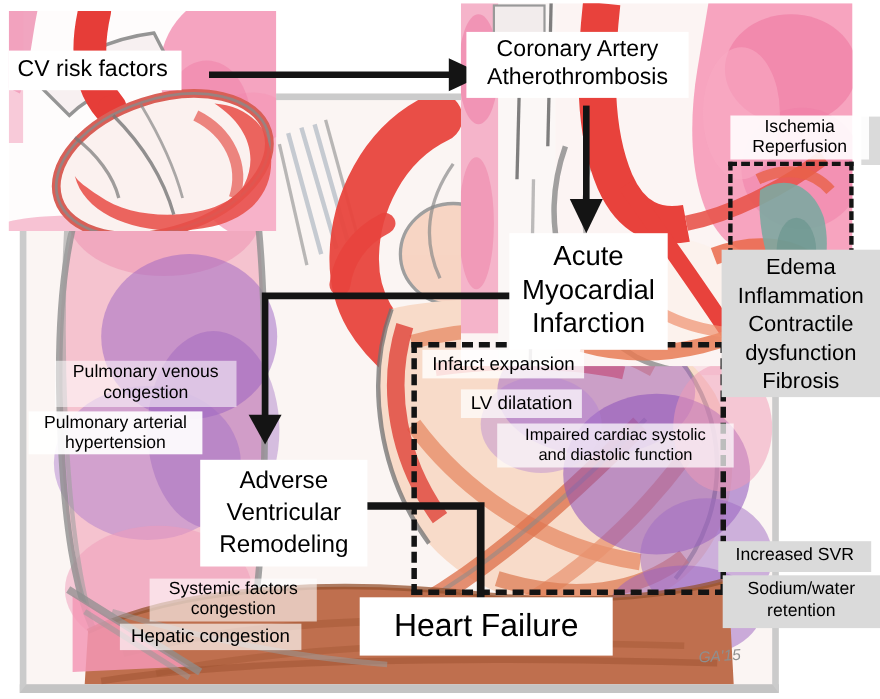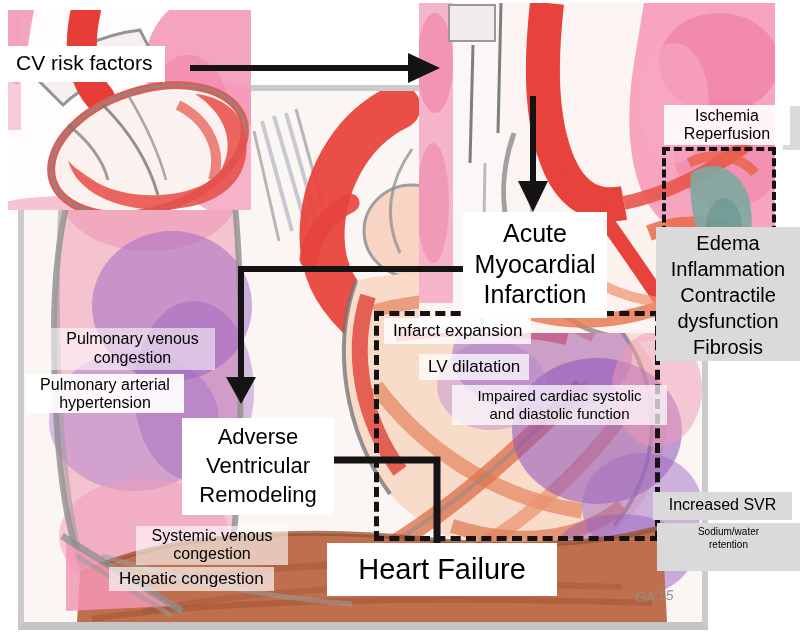--- a/index.html
+++ b/index.html
@@ -28,21 +28,21 @@
   #l-impaired{left:452px;top:385px;width:215px;font-size:15px;background:rgba(255,255,255,.72);
               padding:2px 0;line-height:1.2;}
   #l-pulmv{left:50px;top:328px;width:165px;font-size:16px;background:rgba(255,255,255,.55);padding:2px 0;}
   #l-pulma{left:26px;top:374px;width:158px;font-size:16px;background:rgba(255,255,255,.92);
            padding:2px 0;line-height:1.1;}
   #l-atrial{left:259px;top:342px;width:108px;font-size:17px;background:rgba(255,255,255,.88);
             padding:2px 0;line-height:1.15;}
   #l-avr{left:165px;top:418px;width:152px;font-size:22px;line-height:1.32;padding:4px 0 6px 0;margin-left:17px;}
   #g-neuro{left:653px;top:443px;width:147px;height:45px;font-size:16px;line-height:1.25;padding-top:2px;}
   #g-svr{left:653px;top:492px;width:139px;height:28px;font-size:16px;padding-top:4px;}
-  #g-sodium{left:657px;top:523px;width:143px;height:48px;font-size:10px;line-height:1.25;padding-top:3px;}
+  #g-sodium{left:657px;top:523px;width:143px;height:48px;font-size:16px;line-height:1.25;padding-top:3px;}
   #l-sysven{left:136px;top:526px;width:152px;font-size:16px;background:rgba(255,255,255,.6);
             padding:1px 0;line-height:1.15;}
   #l-hepatic{left:109px;top:567px;font-size:17px;background:rgba(255,255,255,.65);padding:2px 10px;}
   #l-hf{left:327px;top:543px;width:230px;font-size:29px;padding:9px 0 10px 0;}
   #l-sig{left:635px;top:588px;font-size:14px;font-style:italic;color:#8f8f8f;background:transparent;
          transform:rotate(-4deg);z-index:5;}
   .grayrect.lbl{z-index:5;}
 </style>
 </head>
 <body>
@@ -185,20 +185,22 @@
       <path d="M464,269 L241,269 L241,380" stroke="#141414" stroke-width="6" fill="none"></path>
       <polygon points="226,377 256,377 241,404" fill="#141414"></polygon>
     </g>
     <g>
       <path d="M316,460 L437,460 L437,562" stroke="#141414" stroke-width="7" fill="none"></path>
       <polygon points="421,559 453,559 437,586" fill="#141414"></polygon>
     </g>
   </svg>
 
   <div class="lbl white" id="l-cv">CV risk factors</div>
+  <div class="lbl white" id="l-coronary">Coronary Artery
+Atherothrombosis</div>
   <div class="lbl" id="l-ischemia">Ischemia
 Reperfusion</div>
   <div class="lbl white" id="l-ami">Acute
 Myocardial
 Infarction</div>
   <div class="lbl grayrect" id="g-edema">Edema
 Inflammation
 Contractile
 dysfunction
 Fibrosis</div>
@@ -209,19 +211,19 @@
   <div class="lbl" id="l-pulmv">Pulmonary venous
 congestion</div>
   <div class="lbl" id="l-pulma">Pulmonary arterial
 hypertension</div>
   <div class="lbl white" id="l-avr">Adverse
 Ventricular
 Remodeling</div>
   <div class="lbl grayrect" id="g-svr">Increased SVR</div>
   <div class="lbl grayrect" id="g-sodium">Sodium/water
 retention</div>
-  <div class="lbl" id="l-sysven">Systemic venous
+  <div class="lbl" id="l-sysven">Systemic factors
 congestion</div>
   <div class="lbl" id="l-hepatic">Hepatic congestion</div>
   <div class="lbl white" id="l-hf">Heart Failure</div>
   <div class="lbl" id="l-sig">GA'15</div>
 
 </div>
 
 </body></html>

